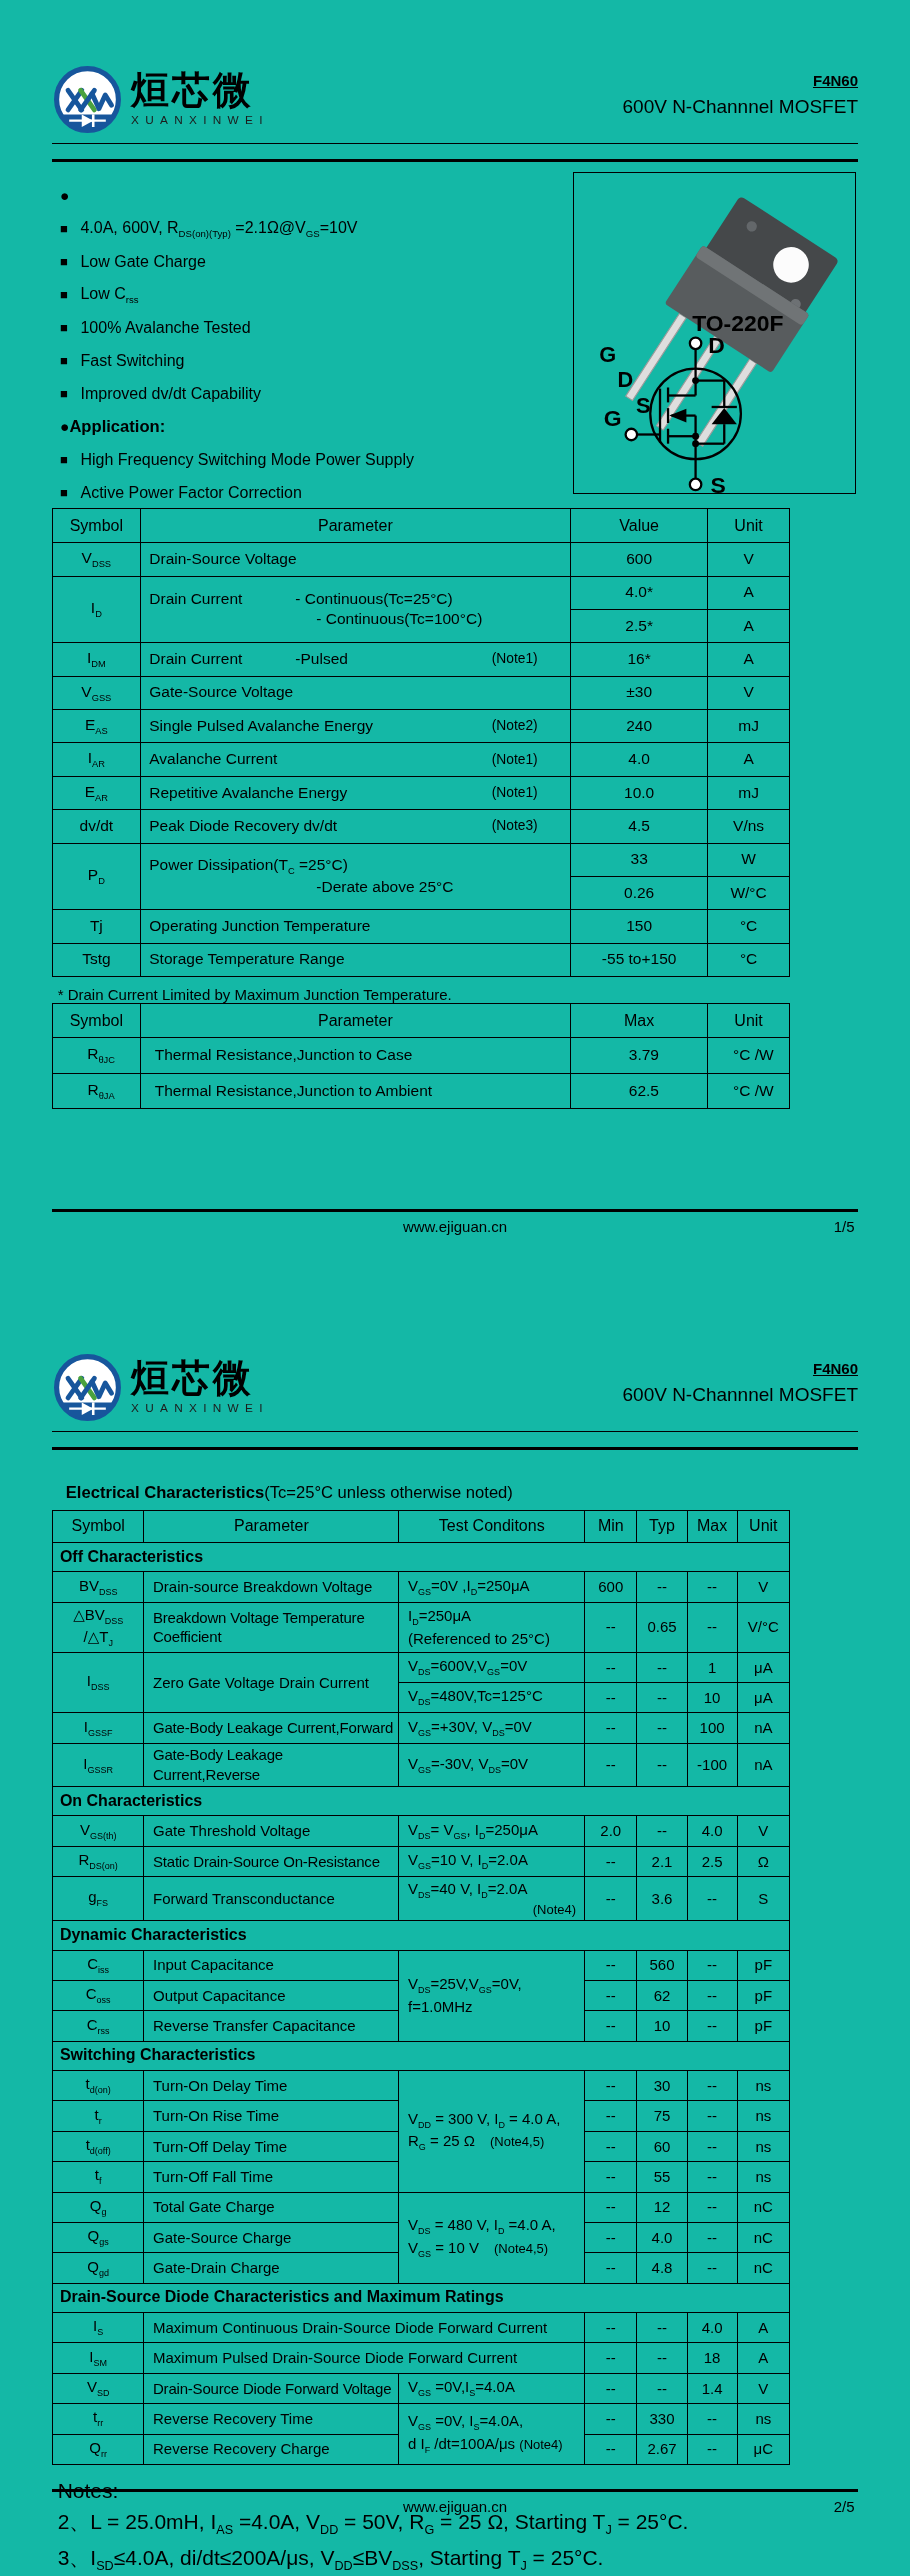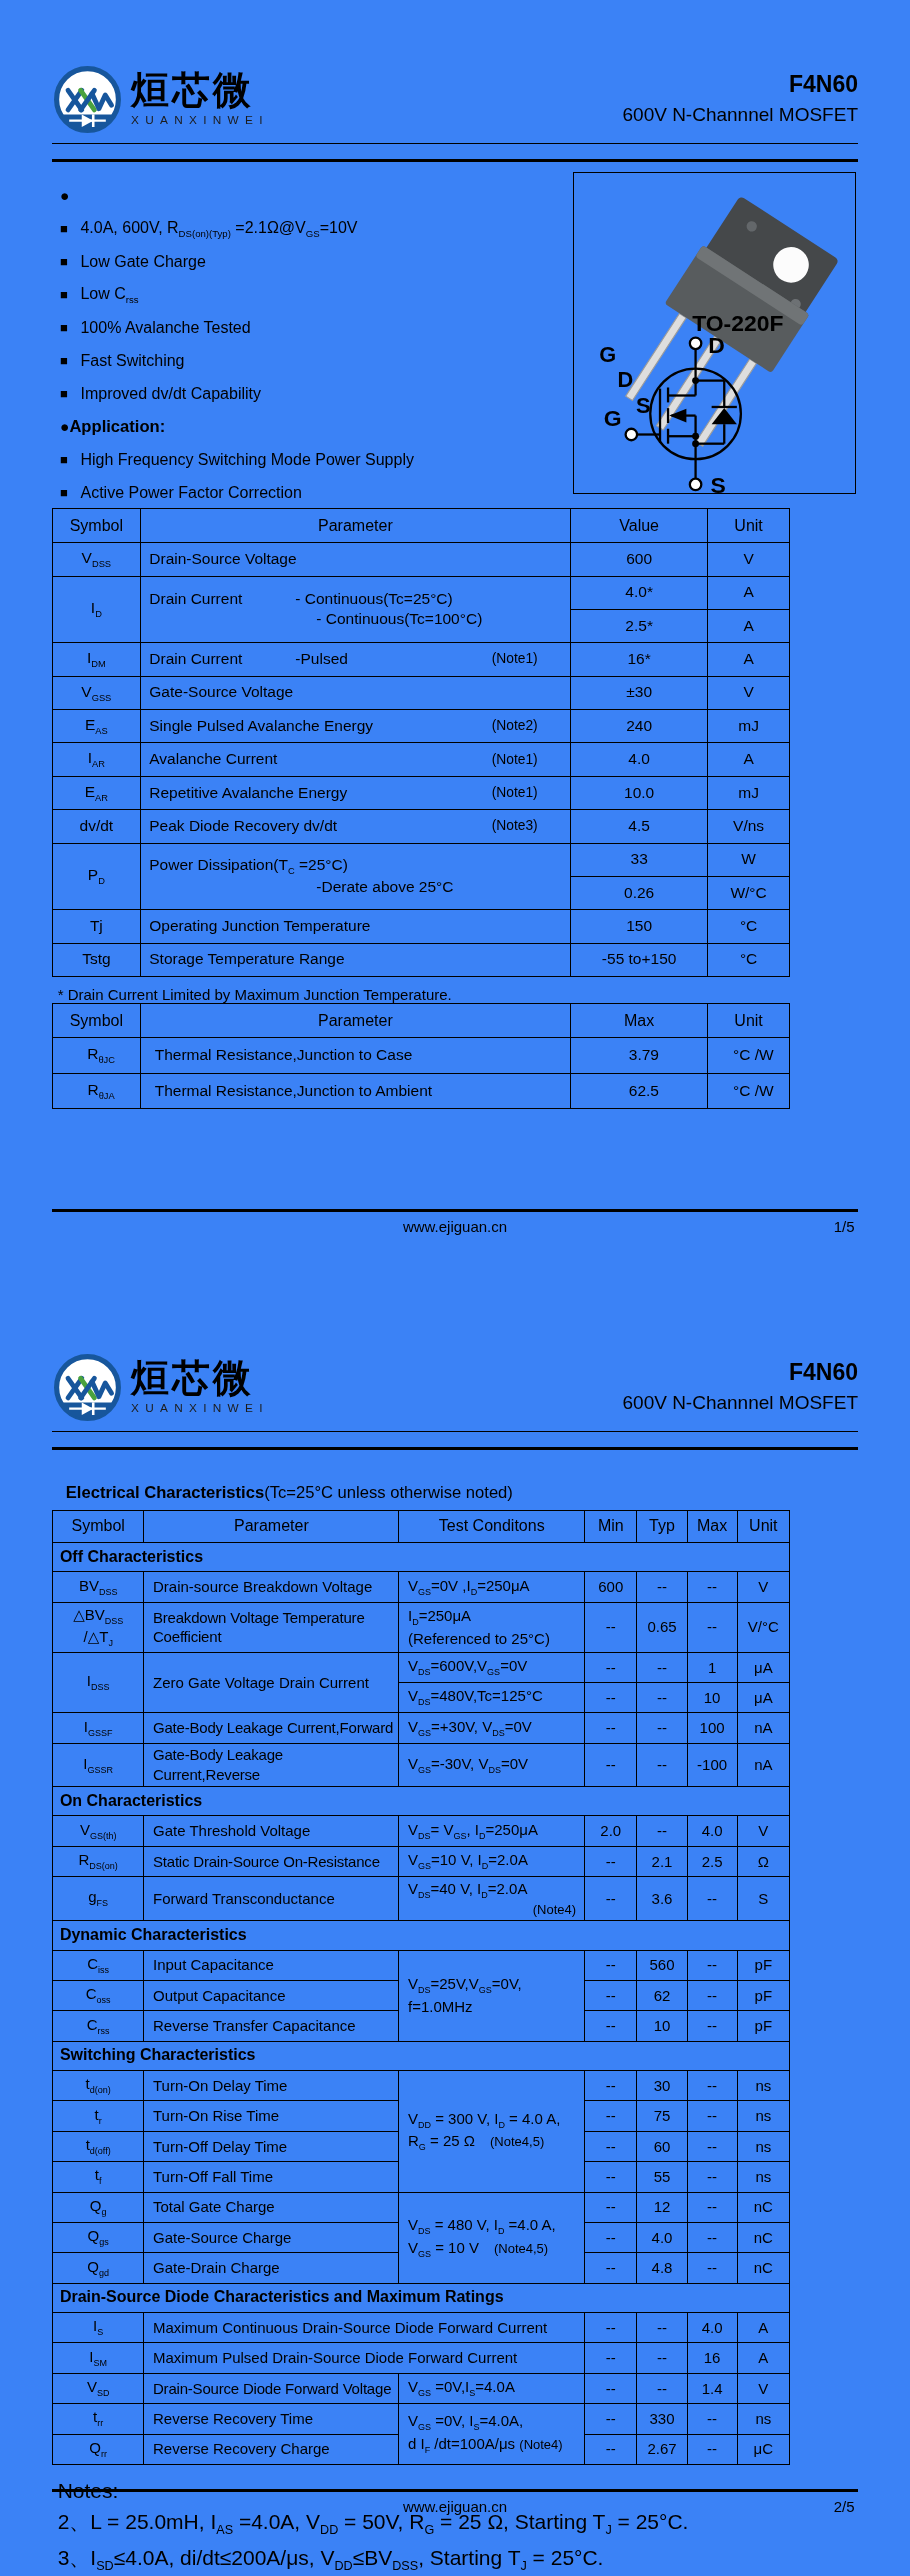--- a/index.html
+++ b/index.html
@@ -1,30 +1,30 @@
 <!DOCTYPE html>
 <html style="font-size:9.2px"><head>
 <meta charset="utf-8">
 <style>
   html,body{margin:0;padding:0;}
   body{
     width:910px;height:2576px;background:#ffffff;color:#000;
     font-family:"Liberation Sans", sans-serif;overflow:hidden;
   }
-  .page{position:relative;height:1288px;overflow:hidden;background:#3b82f6;}
+  .page{position:relative;height:1288px;overflow:hidden;background:#14b8a6;}
 
   
   .doc-header{display:flex;align-items:flex-start;padding:64px 52px 0;}
   .logo{display:flex;align-items:flex-start;}
   .logo-icon{width:71px;height:71px;flex:0 0 auto;}
   .logo-txt{margin-left:8px;padding-top:6.9px;}
   .logo-cn{font-size:38px;font-weight:700;letter-spacing:2.9px;line-height:1.02;}
   .logo-en{font-size:11.8px;letter-spacing:6.3px;margin-top:2.9px;color:#1c1c1c;font-weight:500;}
   .hdr-right{margin-left:auto;text-align:right;padding-top:9.2px;}
-  .part{font-size:23px;font-weight:700;line-height:1;}
+  .part{font-size:15px;font-weight:700;line-height:1;text-decoration:underline;}
   .sub{font-size:19px;margin-top:8.6px;line-height:1;text-align:right;}
   .rule-thin{height:1.1px;background:#000;margin:7.5px 52px 0;}
   .rule-thick{height:2.9px;background:#000;margin:15.5px 52px 0;}
 
   
   .intro{position:relative;margin:25px 52px 0;height:321px;}
   .features{list-style:none;margin:0;padding:0 0 0 8px;font-size:16px;width:493px;}
   .features li{display:flex;align-items:center;margin-bottom:15px;height:18px;}
   .features .sq{font-size:13px;margin-right:12.6px;line-height:1;}
   .features .rnd{font-size:15.5px;line-height:1;}
@@ -588,21 +588,21 @@
           <td>--</td>
           <td>--</td>
           <td>4.0</td>
           <td>A</td>
         </tr>
         <tr>
           <td>I<sub>SM</sub></td>
           <td colspan="2" class="pl">Maximum Pulsed Drain-Source Diode Forward Current</td>
           <td>--</td>
           <td>--</td>
-          <td>16</td>
+          <td>18</td>
           <td>A</td>
         </tr>
         <tr>
           <td>V<sub>SD</sub></td>
           <td class="pl sm">Drain-Source Diode Forward Voltage</td>
           <td class="pl">V<sub>GS</sub> =0V,I<sub>S</sub>=4.0A</td>
           <td>--</td>
           <td>--</td>
           <td>1.4</td>
           <td>V</td>

